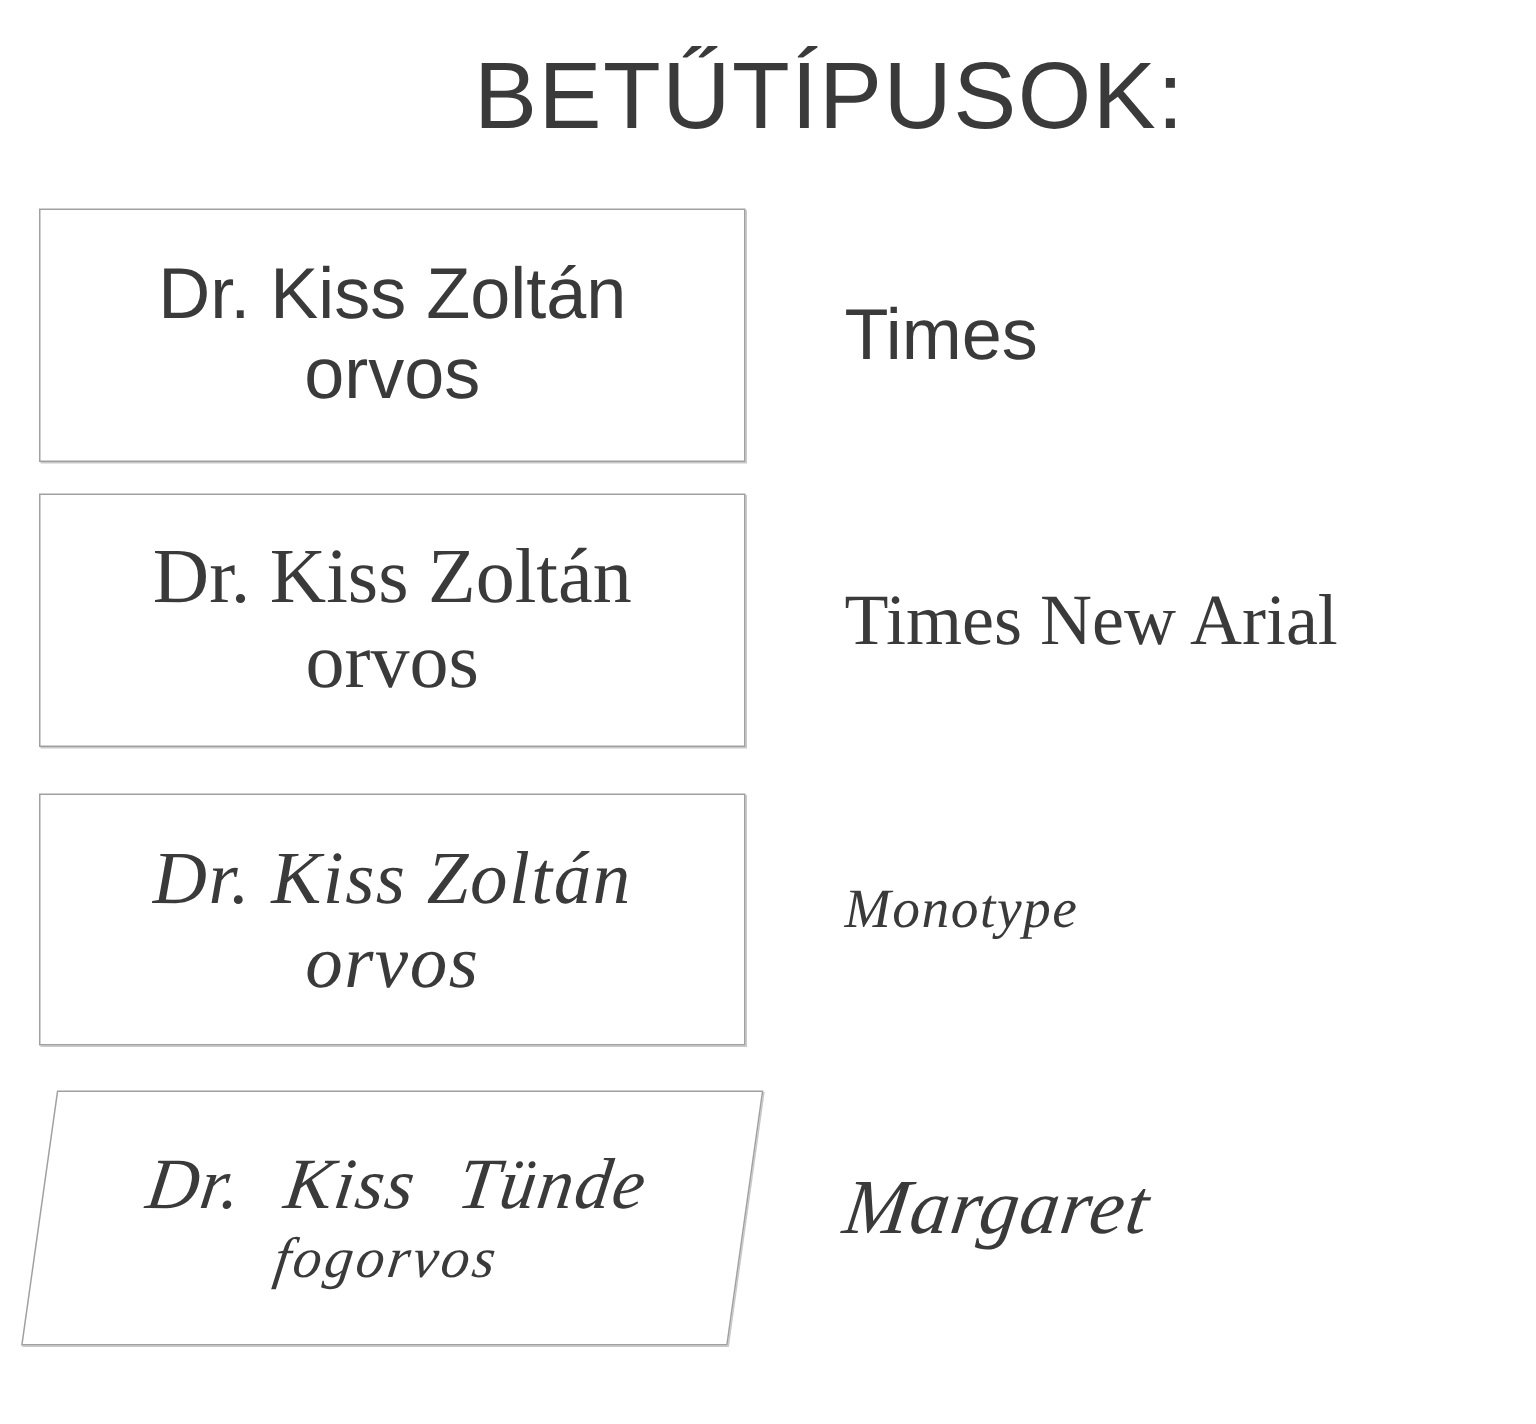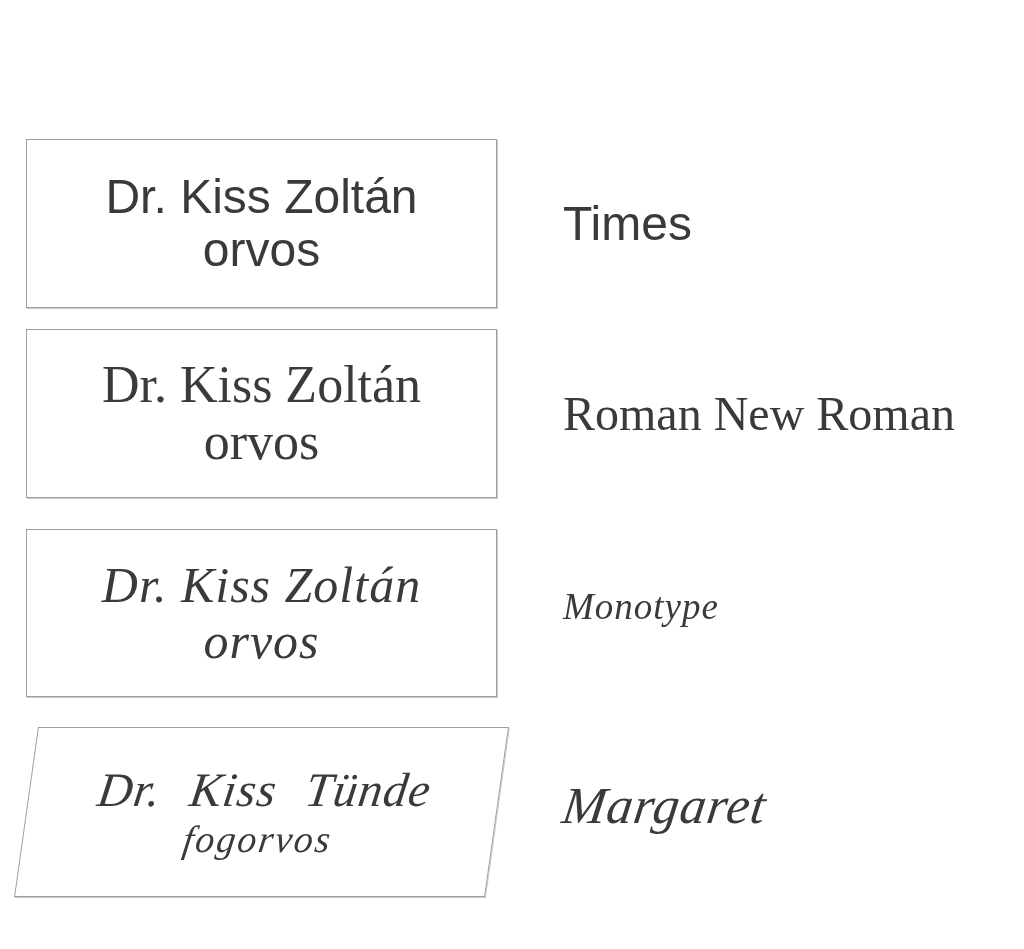--- a/index.html
+++ b/index.html
@@ -101,32 +101,33 @@
   .label-arial    { font-family: "Liberation Sans", sans-serif; font-size: 48px; }
   .label-times    { font-family: "Liberation Serif", serif; font-size: 48px; }
   .label-monotype { font-family: "Liberation Serif", serif; font-style: italic; font-size: 37px; letter-spacing: 1px; }
   .label-margaret { font-family: "Liberation Serif", serif; font-style: italic; font-size: 52px; letter-spacing: 1px; transform: skewX(-8deg); }
 </style>
 </head>
 <body>
 
 <div class="page">
 
+  <div class="title">BETŰTÍPUSOK:</div>
 
   <div class="sample-box box-1 style-arial">
     <div class="line-1">Dr. Kiss Zoltán</div>
     <div class="line-2">orvos</div>
   </div>
   <div class="font-label label-1 label-arial">Times</div>
 
   <div class="sample-box box-2 style-times">
     <div class="line-1">Dr. Kiss Zoltán</div>
     <div class="line-2">orvos</div>
   </div>
-  <div class="font-label label-2 label-times">Roman New Roman</div>
+  <div class="font-label label-2 label-times">Times New Arial</div>
 
   <div class="sample-box box-3 style-monotype">
     <div class="line-1">Dr. Kiss Zoltán</div>
     <div class="line-2">orvos</div>
   </div>
   <div class="font-label label-3 label-monotype">Monotype</div>
 
   <div class="sample-box box-4 style-margaret">
     <div class="line-1">Dr. Kiss Tünde</div>
     <div class="line-2">fogorvos</div>

